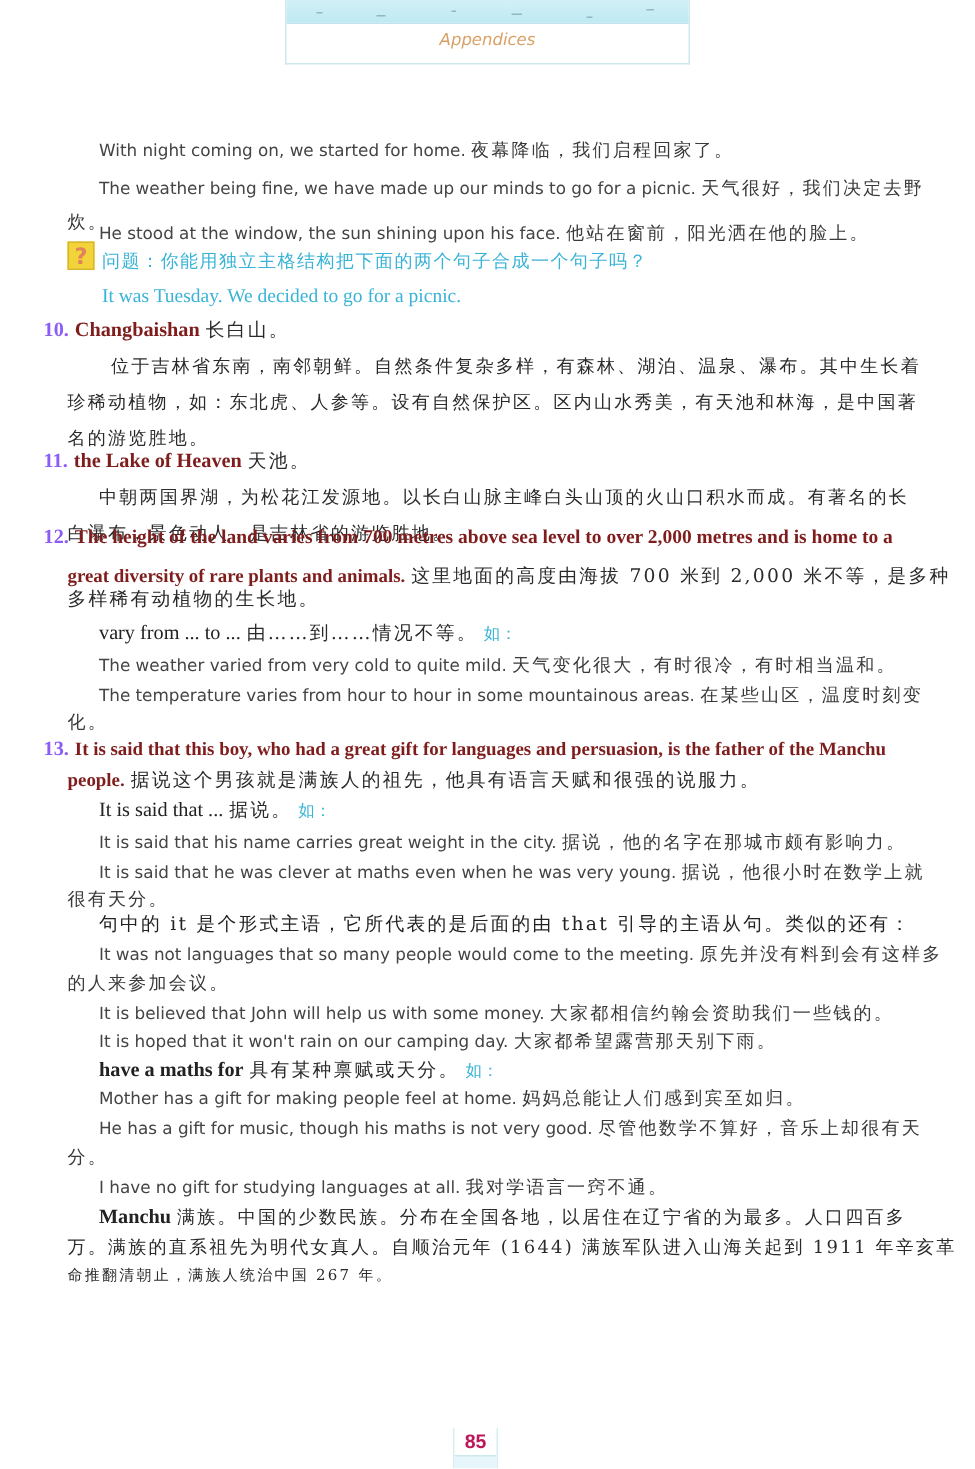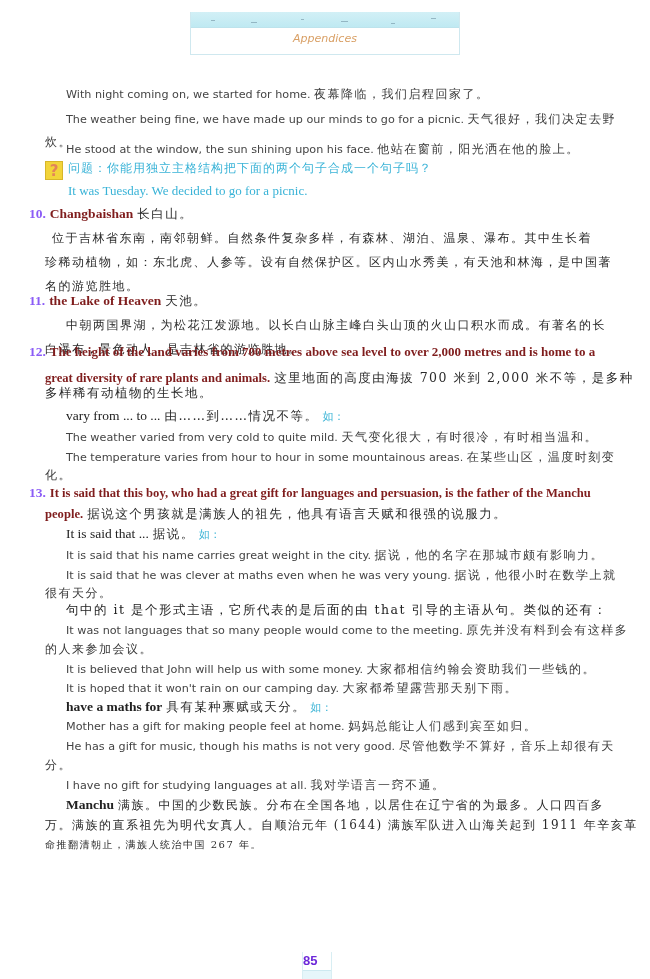--- a/index.html
+++ b/index.html
@@ -1,37 +1,37 @@
 <!DOCTYPE html>
 <html><head>
   <meta charset="utf-8">
   <style>
     html, body { margin: 0; padding: 0; }
     body {
       width: 650px; height: 979px; background: #ffffff; position: relative; overflow: hidden;
       font-family: "DejaVu Serif", serif; color: #2a2a2a;
     }
     .header-banner {
-      position: absolute; left: 190px; top: 12px; width: 268px; height: 42px;
+      position: absolute; left: 190px; top: 0; width: 268px; height: 42px;
       border: 1px solid #cfe8ef; border-top: none; background: #ffffff;
     }
     .header-sky {
       position: absolute; left: 0; top: 0; width: 100%; height: 15px;
       background: linear-gradient(180deg, #d2f0f6 0%, #bfe9f2 100%);
       border-bottom: 1px solid #bde3ec;
     }
     .header-sky .dot { position: absolute; height: 1px; background: #6a8a9a; opacity: .55; }
     .header-title {
       position: absolute; left: 0; top: 20px; width: 100%; text-align: center;
       font-family: "DejaVu Sans", sans-serif; font-style: italic; font-size: 11px; color: #d9a066;
     }
 
     .content { position: absolute; left: 0; top: 0; width: 650px; }
     .line {
-      position: absolute; left: 0; white-space: nowrap; font-size: 12.5px; line-height: 12px;
+      position: absolute; left: 0; white-space: nowrap; font-size: 12.5px; line-height: 24px;
     }
     .ex { font-family: "DejaVu Sans", sans-serif; font-size: 11.2px; color: #444; }
     .ex .zh { font-family: "DejaVu Serif", serif; font-size: 12px; color: #3a3a3a; letter-spacing: 1.5px; }
     .zh { letter-spacing: 1.5px; }
     .bold { font-weight: bold; color: #7f1d1d; font-family: "Liberation Serif", serif; font-size: 13.5px; }
     .num { color: #8b5cf6; font-weight: bold; font-family: "Liberation Serif", serif; font-size: 13.5px; }
     .phrase { font-family: "Liberation Serif", serif; font-size: 13.5px; color: #222; }
     .ru { color: #3bb4d6; font-size: 11px; }
     .q-icon {
       position: absolute; left: 45px; top: 161px; width: 16px; height: 17px; background: #f2d43a;
@@ -39,22 +39,22 @@
       font-family: "DejaVu Sans", sans-serif; font-weight: bold; font-size: 15px; color: #e2835a;
     }
     .question { font-family: "DejaVu Sans", sans-serif; font-size: 12px; color: #39b3d7; letter-spacing: 1px; }
     .q-answer { font-family: "Liberation Serif", serif; font-size: 13px; color: #39b3d7; }
 
     .page-number-box {
       position: absolute; left: 302px; top: 952px; width: 28px; height: 27px; background: #ffffff;
       border-left: 1px solid #d8eef3; border-right: 1px solid #d8eef3;
     }
     .page-number {
-      position: absolute; top: 1px; left: 0; width: 100%; 
-      font-family: "Liberation Sans", sans-serif; font-weight: bold; font-size: 13px; color: #6d28d9;
+      position: absolute; top: 1px; left: 0; width: 100%; text-align: center;
+      font-family: "Liberation Sans", sans-serif; font-weight: bold; font-size: 13px; color: #be185d;
     }
     .page-number-strip {
       position: absolute; left: 0; bottom: 0; width: 100%; height: 8px; background: #e6f6fa;
       border-top: 1px solid #cde9f0;
     }
   </style>
 </head>
 <body>
 
 <div class="header-banner">
@@ -91,21 +91,21 @@
 
   <div class="q-icon">?</div>
   <div class="line question" style="left:68px;top:162px">问题：你能用独立主格结构把下面的两个句子合成一个句子吗？</div>
   <div class="line q-answer" style="left:68px;top:185px">It was Tuesday. We decided to go for a picnic.</div>
 
   <div class="line" style="left:29px;top:208px">
     <span class="num">10.</span>
     <span class="bold">Changbaishan</span>
     <span class="zh">长白山。</span>
   </div>
-  <div class="line zh" style="left:52px;top:232px;font-size:12px">位于吉林省东南，南邻朝鲜。自然条件复杂多样，有森林、湖泊、温泉、瀑布。其中生长着</div>
+  <div class="line zh" style="left:74px;top:232px;font-size:12px">位于吉林省东南，南邻朝鲜。自然条件复杂多样，有森林、湖泊、温泉、瀑布。其中生长着</div>
   <div class="line zh" style="left:45px;top:256px;font-size:12px">珍稀动植物，如：东北虎、人参等。设有自然保护区。区内山水秀美，有天池和林海，是中国著</div>
   <div class="line zh" style="left:45px;top:280px;font-size:12px">名的游览胜地。</div>
 
   <div class="line" style="left:29px;top:295px">
     <span class="num">11.</span>
     <span class="bold">the Lake of Heaven</span>
     <span class="zh">天池。</span>
   </div>
   <div class="line zh" style="left:66px;top:319px;font-size:12px">中朝两国界湖，为松花江发源地。以长白山脉主峰白头山顶的火山口积水而成。有著名的长</div>
   <div class="line zh" style="left:45px;top:343px;font-size:12px">白瀑布，景色动人，是吉林省的游览胜地。</div>

